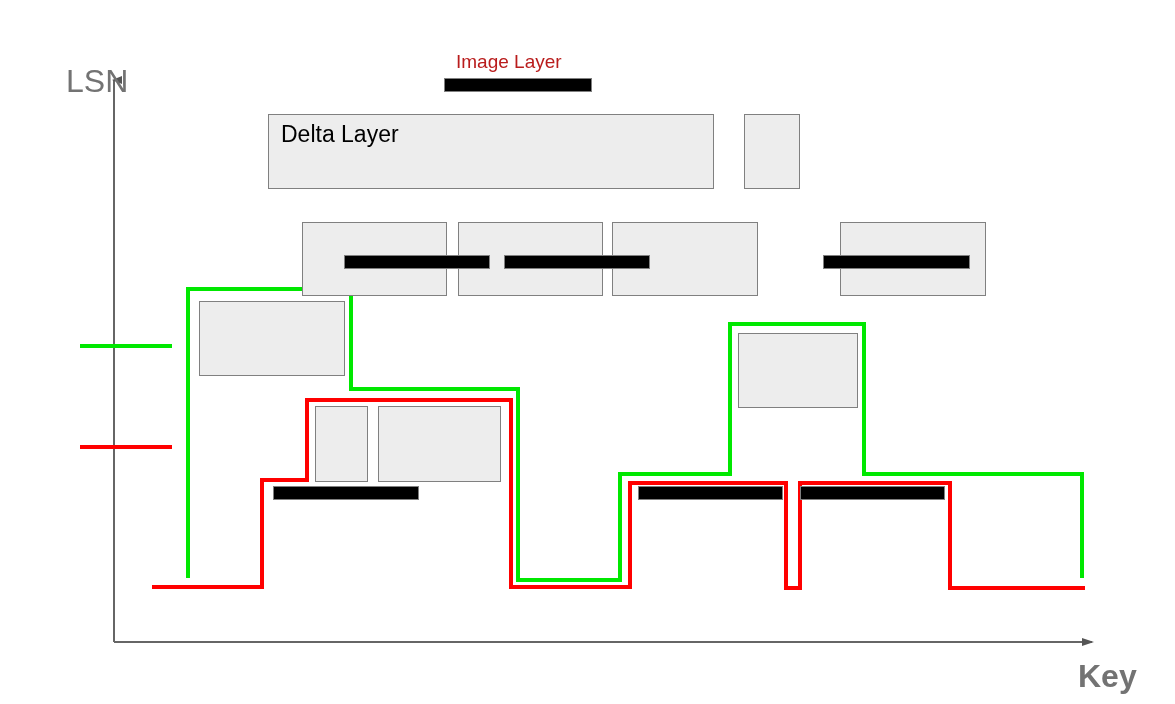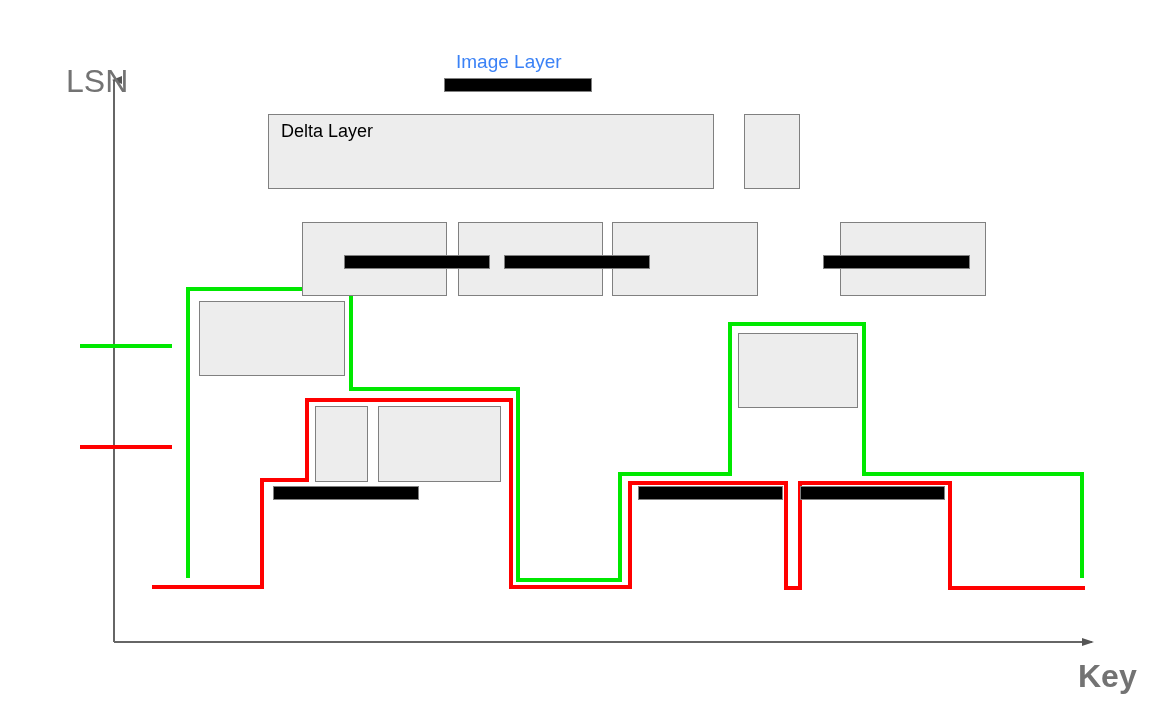--- a/index.html
+++ b/index.html
@@ -27,29 +27,29 @@
   .axis-label {
     position: absolute;
     font-size: 32px;
     color: #737373;
     white-space: nowrap;
     font-family: "Liberation Sans", sans-serif;
     margin-left: 16px;
   }
   .box-label {
     position: absolute;
-    font-size: 18px;
+    font-size: 23px;
     color: #000000;
     white-space: nowrap;
     font-family: "Liberation Sans", sans-serif;
   }
   .layer-title {
     position: absolute;
     font-size: 19px;
-    color: #3b82f6;
+    color: #b91c1c;
     white-space: nowrap;
     font-family: "Liberation Sans", sans-serif;
   }
 </style>
 </head>
 <body>
 
 <div id="canvas">
 
   <svg class="layer" viewBox="0 0 1175 704">

